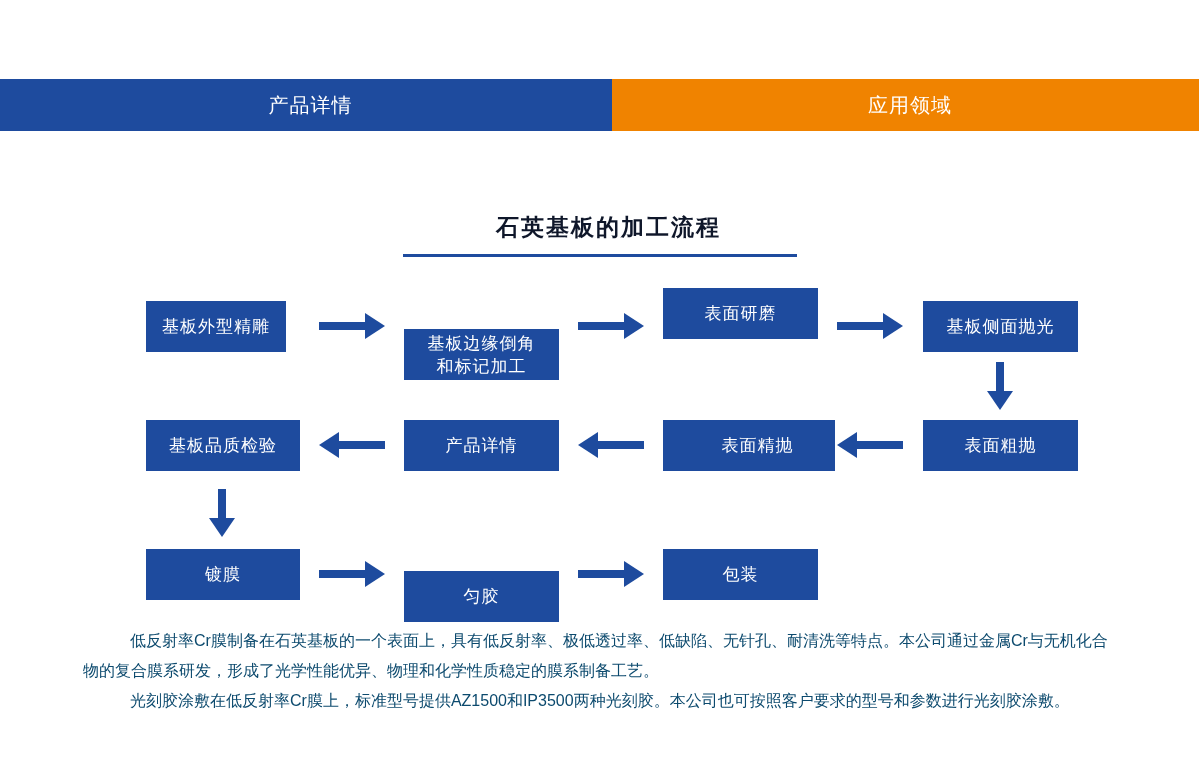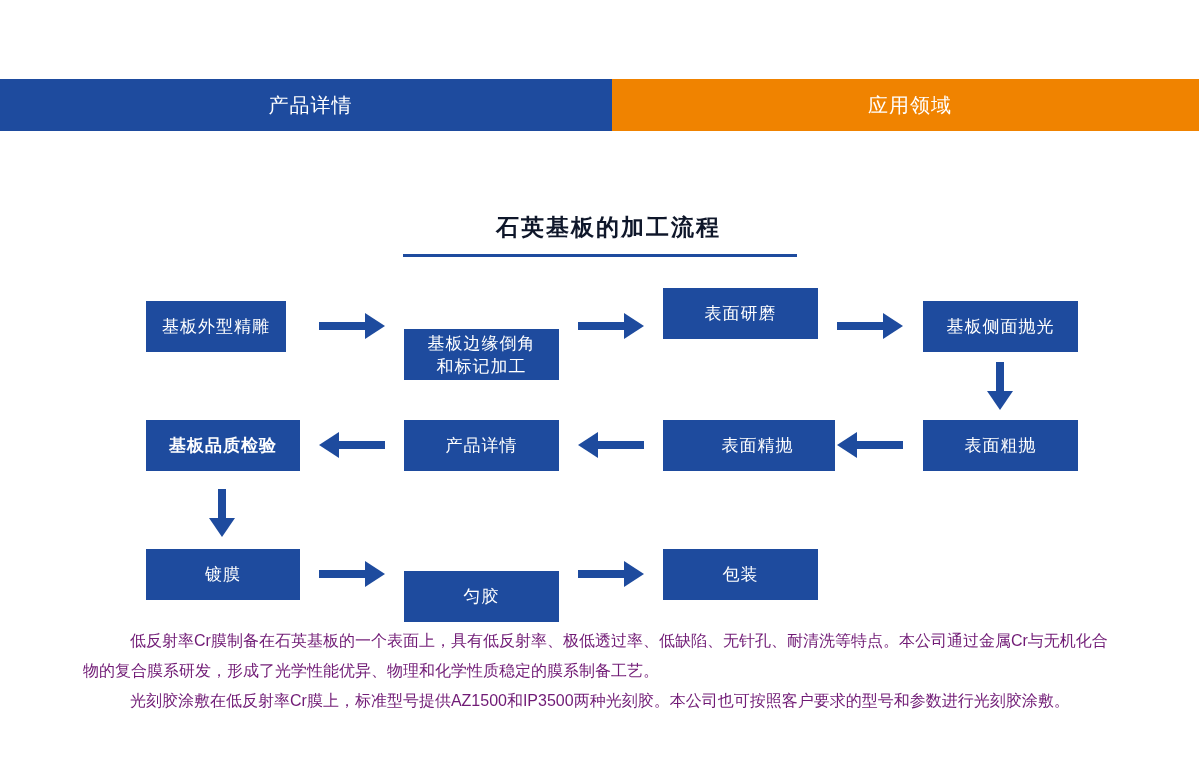--- a/index.html
+++ b/index.html
@@ -34,21 +34,21 @@
     border-left:20px solid #1E4B9E;border-top:13px solid transparent;border-bottom:13px solid transparent;}
   .ar.left{width:66px;height:26px;}
   .ar.left::before{content:"";position:absolute;right:0;top:9px;width:48px;height:8px;background:#1E4B9E;}
   .ar.left::after{content:"";position:absolute;right:46px;top:0;width:0;height:0;
     border-right:20px solid #1E4B9E;border-top:13px solid transparent;border-bottom:13px solid transparent;}
   .ar.down{width:26px;height:48px;}
   .ar.down::before{content:"";position:absolute;left:9px;top:0;width:8px;height:30px;background:#1E4B9E;}
   .ar.down::after{content:"";position:absolute;left:0;top:29px;width:0;height:0;
     border-top:19px solid #1E4B9E;border-left:13px solid transparent;border-right:13px solid transparent;}
   
-  .desc{position:absolute;left:83px;top:626px;width:1028px;color:#701a75;
+  .desc{position:absolute;left:83px;top:626px;width:1028px;color:#0c4a6e;
         font-size:16px;line-height:30px;}
   .desc p{margin:0;text-indent:47px;}
 </style>
 </head>
 <body>
 
 <div class="page">
 
   <div class="tabbar">
     <div class="tab tab-blue">产品详情</div>
@@ -66,21 +66,21 @@
 
   <div class="ar right" style="left:319px;top:313px;"></div>
   <div class="ar right" style="left:578px;top:313px;"></div>
   <div class="ar right" style="left:837px;top:313px;"></div>
 
   <div class="ar down" style="left:987px;top:362px;"></div>
 
   <div class="fbox" style="left:923px;top:420px;width:155px;">表面粗抛</div>
   <div class="fbox" style="left:663px;top:420px;width:155px;padding-left:17px;">表面精抛</div>
   <div class="fbox" style="left:404px;top:420px;width:155px;">产品详情</div>
-  <div class="fbox" style="left:146px;top:420px;width:154px;font-weight:bold;">基板品质检验</div>
+  <div class="fbox" style="left:146px;top:420px;width:154px;">基板品质检验</div>
 
   <div class="ar left" style="left:837px;top:432px;"></div>
   <div class="ar left" style="left:578px;top:432px;"></div>
   <div class="ar left" style="left:319px;top:432px;"></div>
 
   <div class="ar down" style="left:209px;top:489px;"></div>
 
   <div class="fbox" style="left:146px;top:549px;width:154px;">镀膜</div>
   <div class="fbox" style="left:404px;top:571px;width:155px;">匀胶</div>
   <div class="fbox" style="left:663px;top:549px;width:155px;">包装</div>

